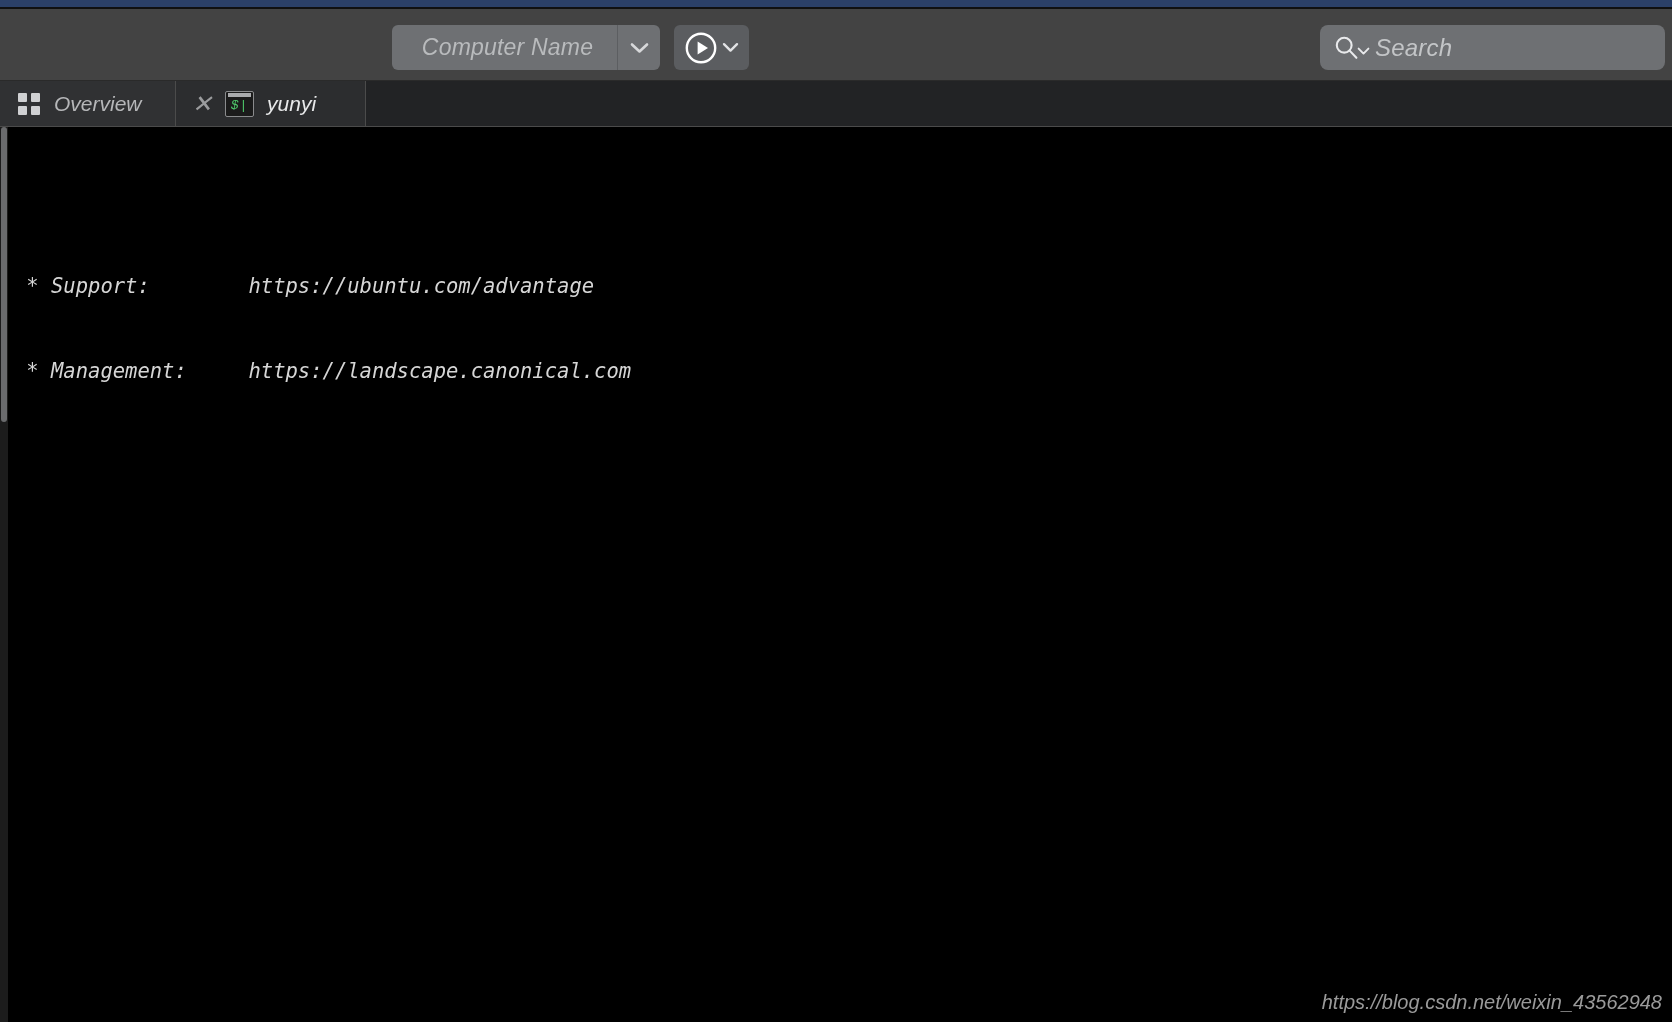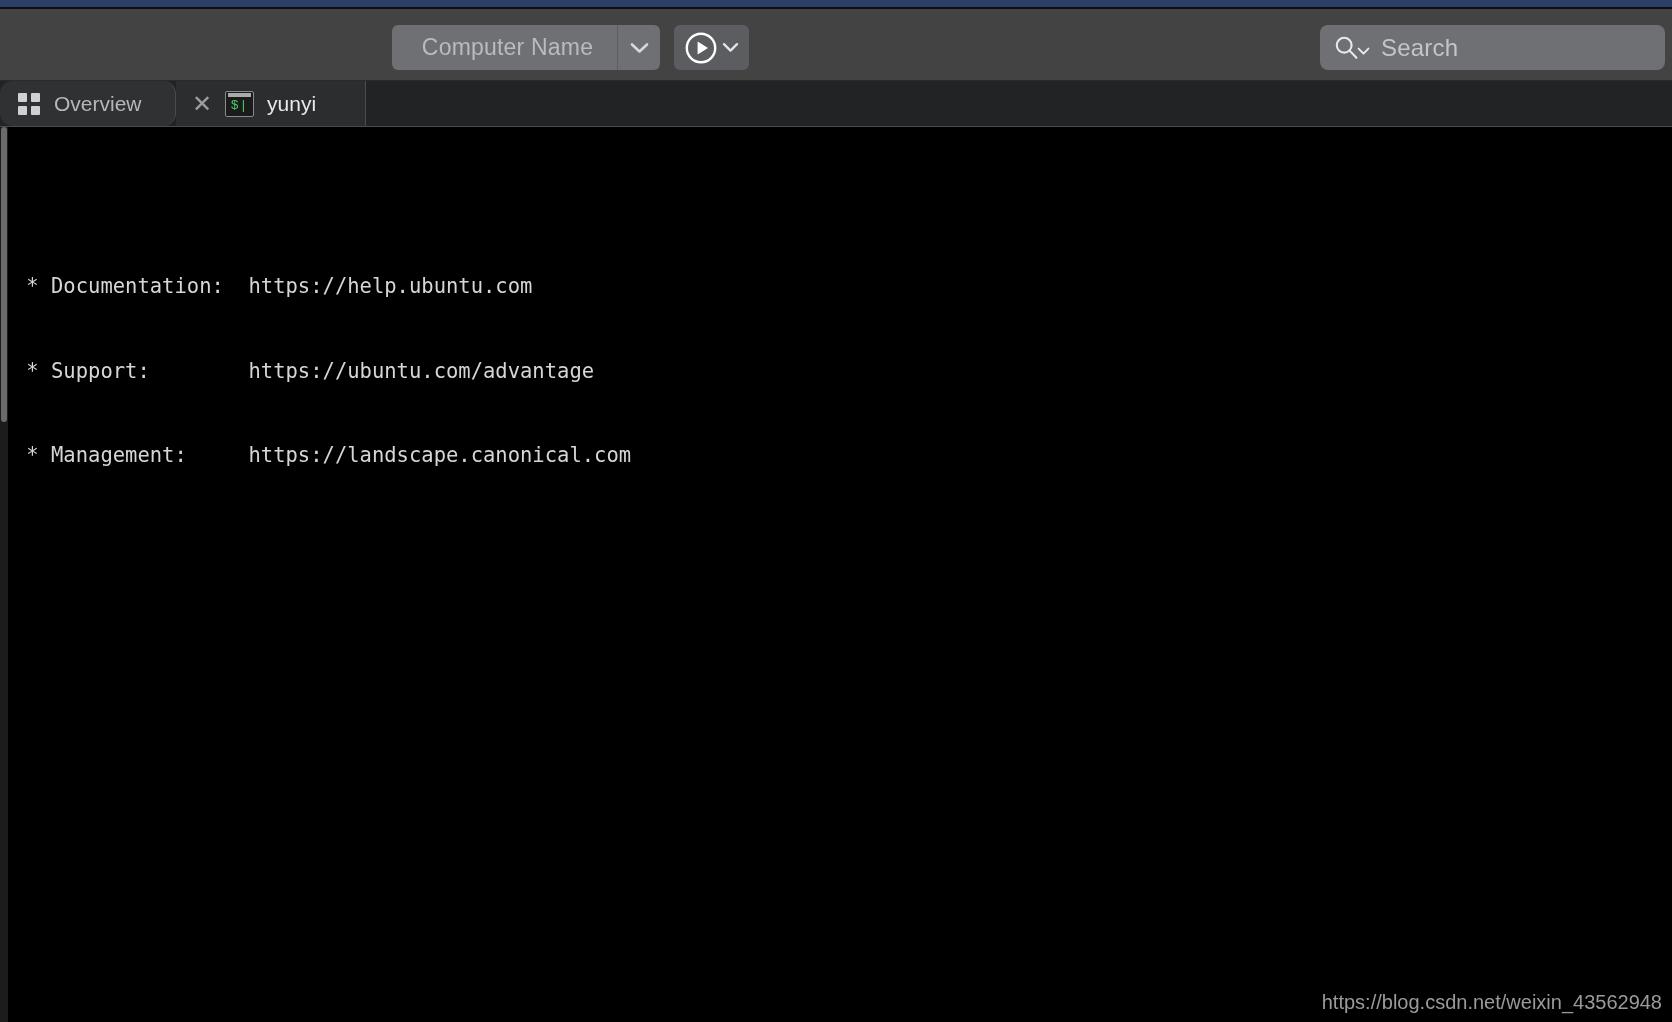--- a/index.html
+++ b/index.html
@@ -13,20 +13,21 @@
     overflow: hidden;
     font-family: "Liberation Sans", sans-serif;
     -webkit-font-smoothing: antialiased;
   }
 
   #app {
     position: relative;
     width: 1672px;
     height: 1022px;
     background: #1d4ed8;
+    font-style: italic;
   }
 
   
   .desktop-strip {
     position: absolute;
     left: 0; top: 0;
     width: 1672px;
     height: 7px;
     background: #2b4068;
   }
@@ -101,21 +102,21 @@
     background: #6e7073;
     border-radius: 8px;
     display: flex;
     align-items: center;
     padding-left: 14px;
     box-sizing: border-box;
   }
   .search-text {
     color: #c3c5c7;
     font-size: 24px;
-    margin-left: 11px;
+    margin-left: 5px;
     letter-spacing: 0.2px;
   }
   .mini-chevron {
     margin-left: -2px;
     margin-top: 7px;
   }
 
   
   .tabbar {
     position: absolute;
@@ -130,21 +131,20 @@
   }
   .tab-overview {
     width: 176px;
     background: #303133;
     display: flex;
     align-items: center;
     gap: 14px;
     padding-left: 18px;
     box-sizing: border-box;
     border-right: 1px solid #4b4b4b;
-    border-radius: 13px;
   }
   .grid-icon {
     display: grid;
     grid-template-columns: 9px 9px;
     grid-template-rows: 9px 9px;
     gap: 4px;
   }
   .grid-icon span {
     background: #d0d1d3;
     border-radius: 1px;
@@ -319,21 +319,20 @@
   </div>
 
   <div class="terminal">
 
     <div class="scrollbar-track">
       <div class="scrollbar-thumb"></div>
     </div>
 
     <div class="term-content">
       <div class="term-line blank">&nbsp;</div>
-      <div class="term-line"> * Documentation:  https://help.ubuntu.com</div>
       <div class="term-line"> * Support:        https://ubuntu.com/advantage</div>
       <div class="term-line"> * Management:     https://landscape.canonical.com</div>
       <div class="term-line blank">&nbsp;</div>
       <div class="term-line blank">&nbsp;</div>
       
       
       
       
       
       

